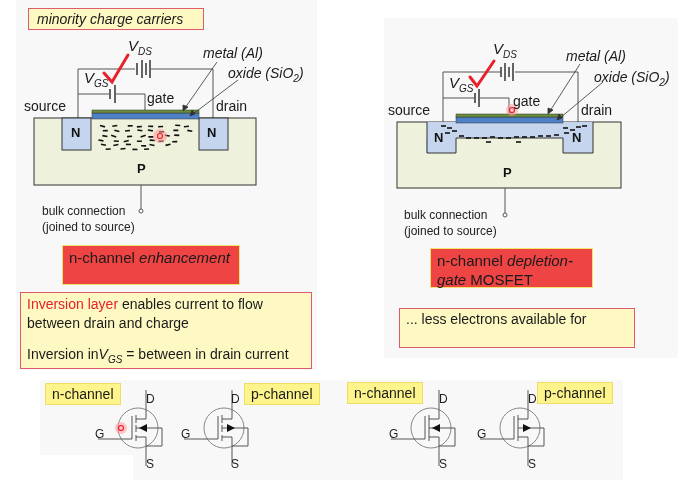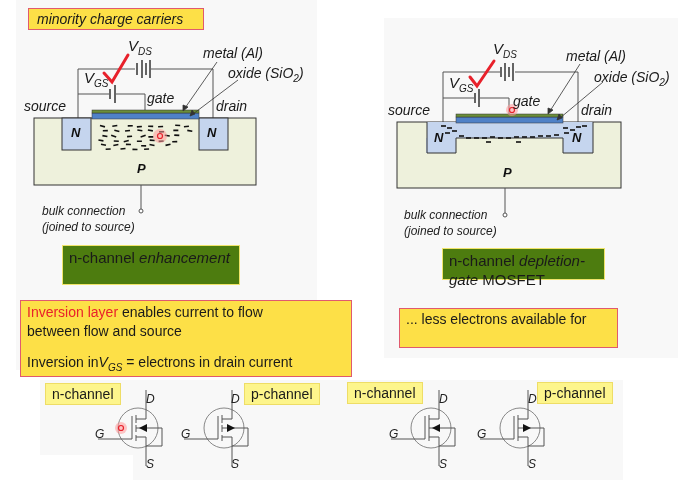--- a/index.html
+++ b/index.html
@@ -1,22 +1,22 @@
 <!DOCTYPE html>
 <html><head>
 <meta charset="utf-8">
 <style>
   html, body { margin:0; padding:0; background:#ffffff; }
   body { width:678px; height:485px; position:relative; overflow:hidden; font-family:"Liberation Sans", sans-serif; color:#111; }
   .panel { position:absolute; background:#f8f8f8; }
-  .abs { position:absolute; white-space:nowrap;font-style:italic; }
+  .abs { position:absolute; white-space:nowrap; }
   .lbl { font-size:14px; color:#1a1a1a; }
   .ital { font-style:italic; }
-  .pinkbox { position:absolute; background:#fde047; border:1.5px solid #e05a6e; font-size:14px; line-height:19px; color:#1a1a1a; box-sizing:border-box; }
-  .yellowbox { position:absolute; background:#4d7c0f; border:1px solid #f0e46a; font-size:15px; line-height:19px; color:#1a1a1a; box-sizing:border-box; padding:3px 8px; }
+  .pinkbox { position:absolute; background:#fef9c3; border:1.5px solid #e05a6e; font-size:14px; line-height:19px; color:#1a1a1a; box-sizing:border-box; }
+  .yellowbox { position:absolute; background:#ef4444; border:1px solid #f0e46a; font-size:15px; line-height:19px; color:#1a1a1a; box-sizing:border-box; padding:3px 8px; }
   .chanlbl { position:absolute; background:#fdf58c; border:1px solid #eedd66; font-size:14px; padding:2px 6px; color:#1a1a1a; }
   .red { color:#e8212b; }
   sub { font-size:10px; }
   svg { position:absolute; overflow:visible; }
   .small { font-size:12px; color:#222; line-height:16px; }
 </style>
 </head>
 <body>
 
 <div class="panel" style="left:16px;top:0;width:301px;height:370px;"></div>
@@ -133,25 +133,25 @@
 <div class="abs" style="left:137px;top:161px;font-size:13px;font-weight:bold;">P</div>
 <div class="abs small" style="left:42px;top:203px;">
   <div>bulk connection</div>
   <div>(joined to source)</div>
 </div>
 
 <div class="yellowbox" style="left:62px;top:245px;width:178px;height:40px;padding:2px 6px;">
   <div><span>n-channel </span><span class="ital">enhancement</span></div>
 </div>
 
-<div class="pinkbox" style="left:20px;top:300px;width:332px;height:77px;padding:2px 6px;">
+<div class="pinkbox" style="left:20px;top:292px;width:292px;height:77px;padding:2px 6px;">
   <div><span class="red">Inversion layer</span><span> enables current to flow</span></div>
-  <div>between flow and source</div>
+  <div>between drain and charge</div>
   <div style="height:12px;"></div>
-  <div><span>Inversion in</span><span class="ital">V</span><sub class="ital">GS</sub><span> = electrons in drain current</span></div>
+  <div><span>Inversion in</span><span class="ital">V</span><sub class="ital">GS</sub><span> = between in drain current</span></div>
 </div>
 
 <svg style="left:0;top:0;" width="678" height="240">
   <g stroke="#555" stroke-width="1" fill="none">
     <line x1="443" y1="72" x2="500" y2="72"></line>
     <line x1="515" y1="72" x2="578" y2="72"></line>
     <line x1="443" y1="72" x2="443" y2="122"></line>
     <line x1="578" y1="72" x2="578" y2="122"></line>
     <line x1="443" y1="98" x2="474" y2="98"></line>
     <line x1="480" y1="98" x2="509" y2="98"></line>
@@ -219,26 +219,26 @@
 <div class="abs lbl ital" style="left:566px;top:48px;">metal (Al)</div>
 <div class="abs lbl ital" style="left:594px;top:69px;"><span>oxide (SiO</span><sub>2</sub><span>)</span></div>
 <div class="abs" style="left:434px;top:130px;font-size:13px;font-weight:bold;">N</div>
 <div class="abs" style="left:572px;top:130px;font-size:13px;font-weight:bold;">N</div>
 <div class="abs" style="left:503px;top:165px;font-size:13px;font-weight:bold;">P</div>
 <div class="abs small" style="left:404px;top:207px;">
   <div>bulk connection</div>
   <div>(joined to source)</div>
 </div>
 
-<div class="yellowbox" style="left:430px;top:248px;width:163px;height:32px;padding:2px 6px;margin-left:12px;">
+<div class="yellowbox" style="left:430px;top:248px;width:163px;height:40px;padding:2px 6px;">
   <div><span>n-channel </span><span class="ital">depletion-</span></div>
   <div><span class="ital">gate</span><span> MOSFET</span></div>
 </div>
 
-<div class="pinkbox" style="left:399px;top:308px;width:219px;height:40px;padding:1px 6px;">
+<div class="pinkbox" style="left:399px;top:308px;width:236px;height:40px;padding:1px 6px;">
   <div>... less electrons available for</div>
 </div>
 
 <div class="chanlbl" style="left:45px;top:383px;">n-channel</div>
 <div class="chanlbl" style="left:244px;top:383px;">p-channel</div>
 <div class="chanlbl" style="left:347px;top:382px;">n-channel</div>
 <div class="chanlbl" style="left:537px;top:382px;">p-channel</div>
 
 <svg id="symbols-svg" style="left:0;top:0;" width="678" height="485">
     <g stroke="#555" stroke-width="1" fill="none">

